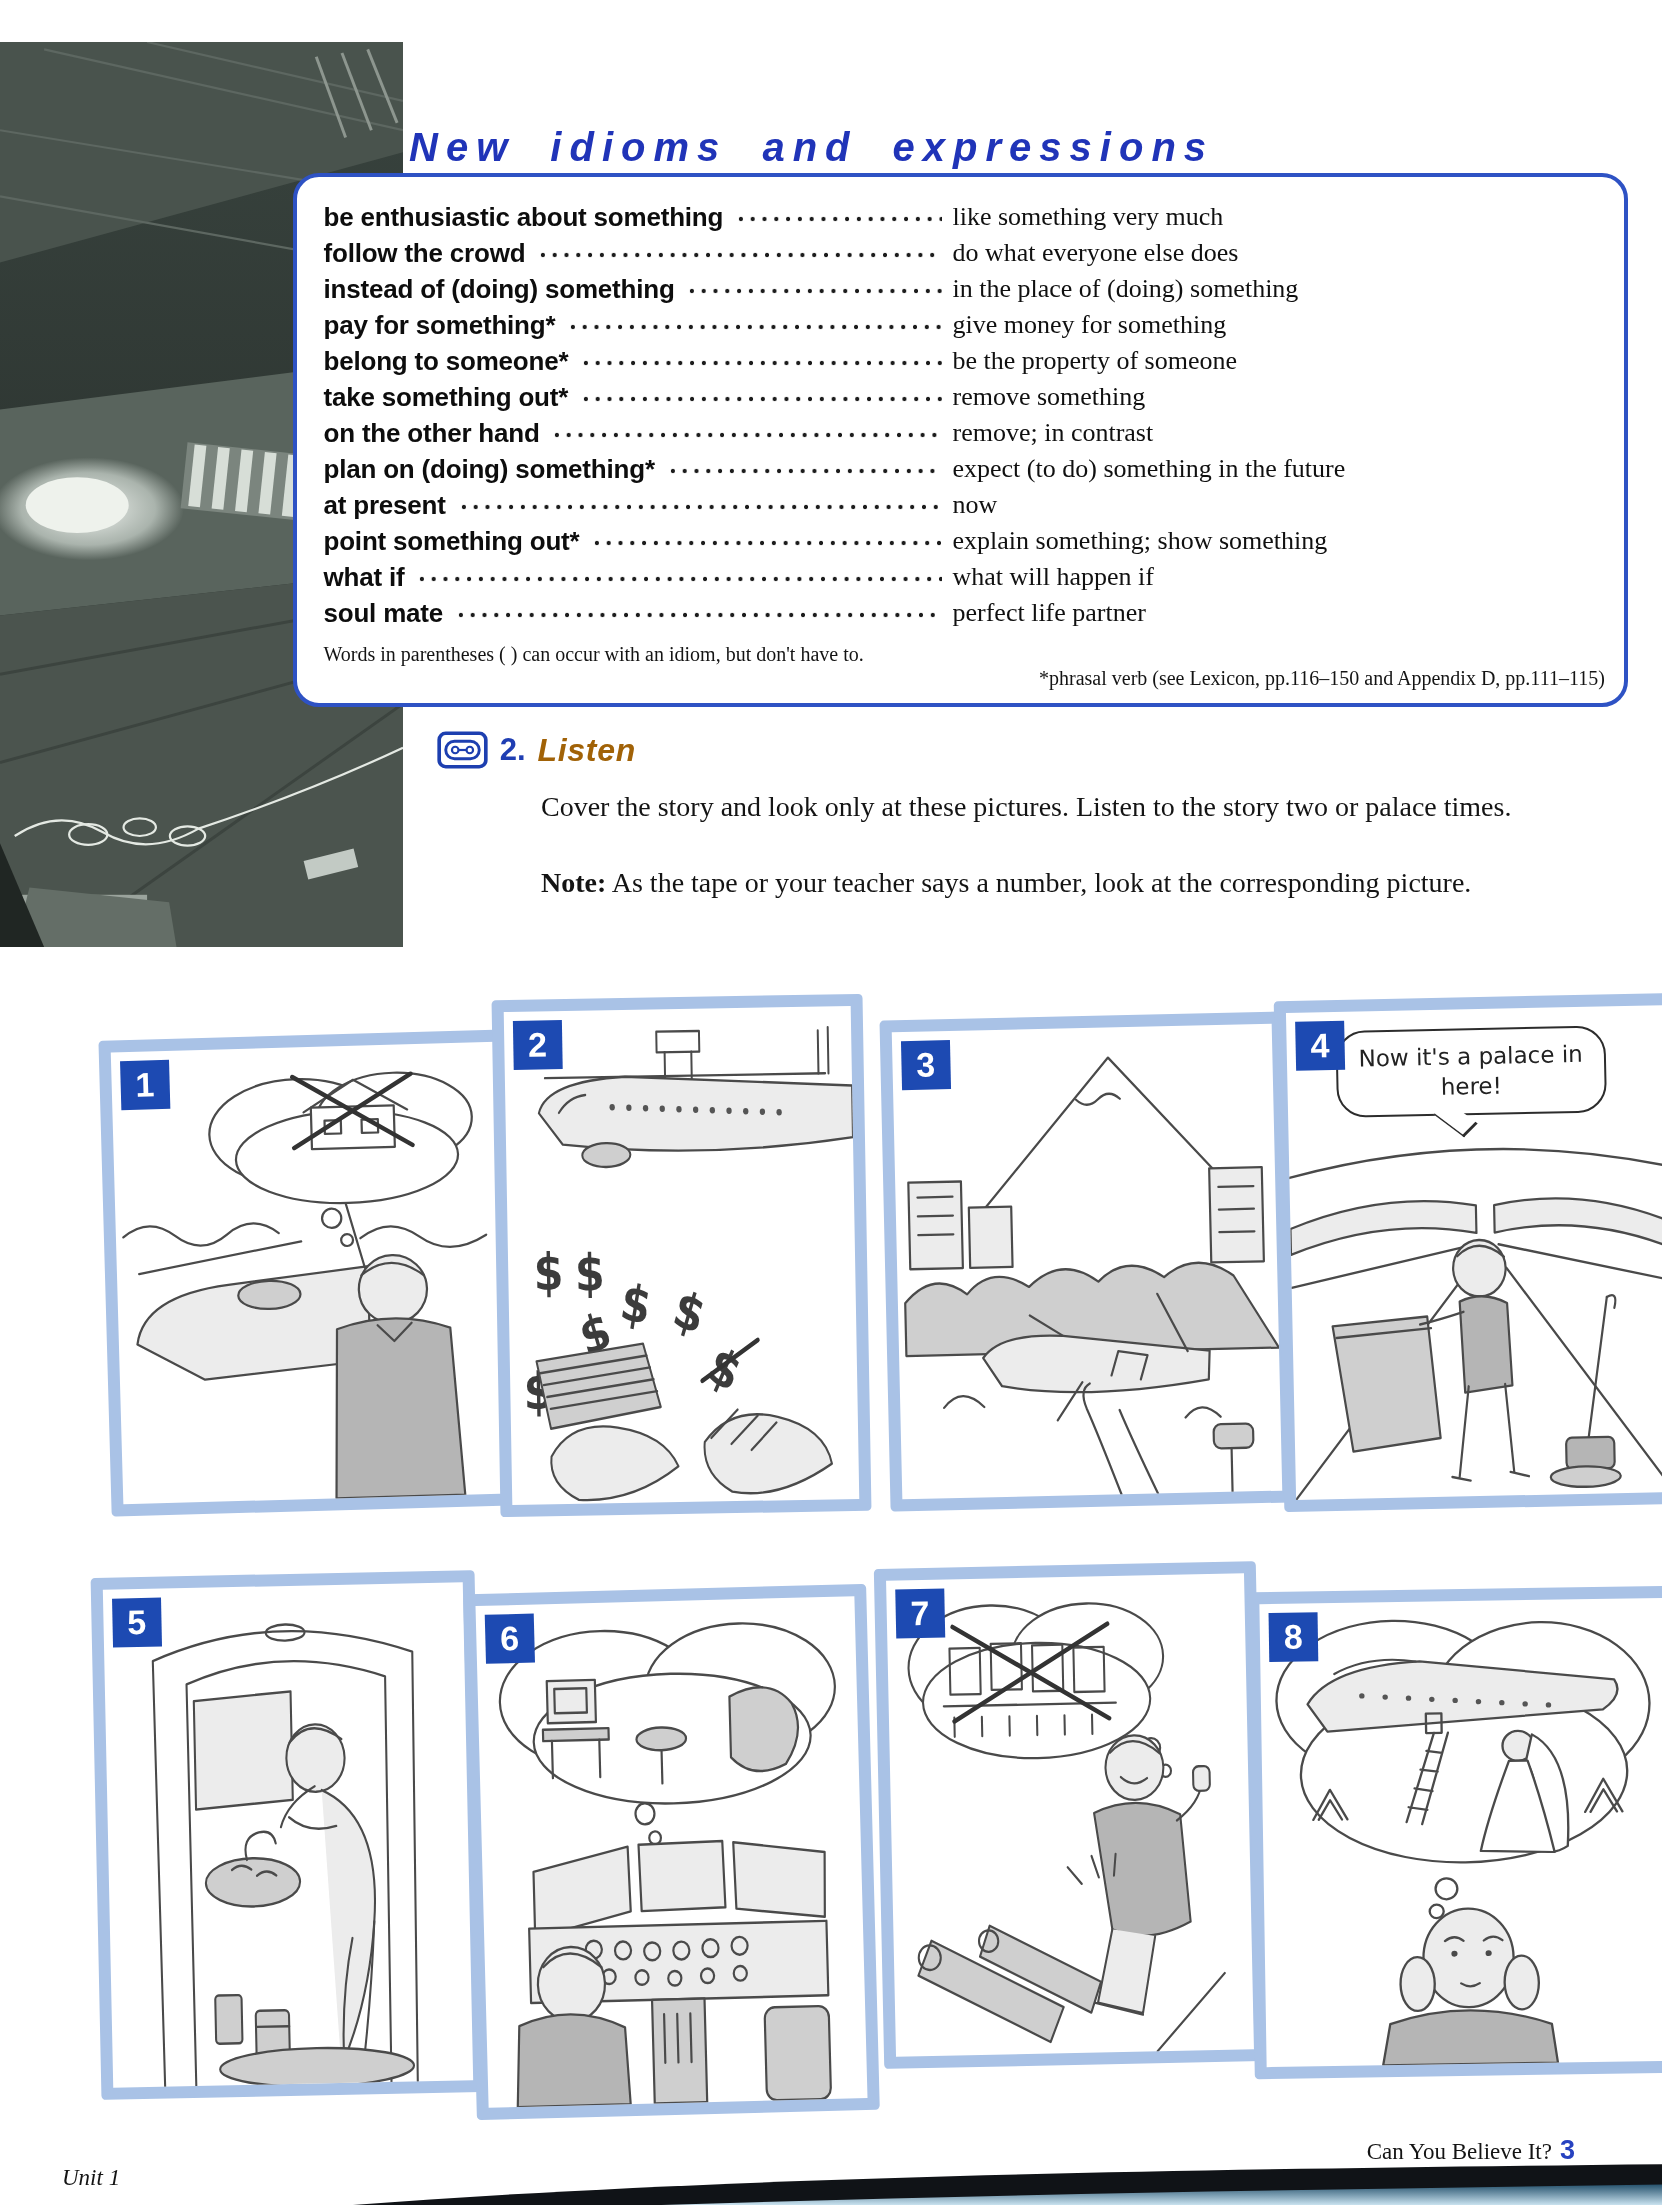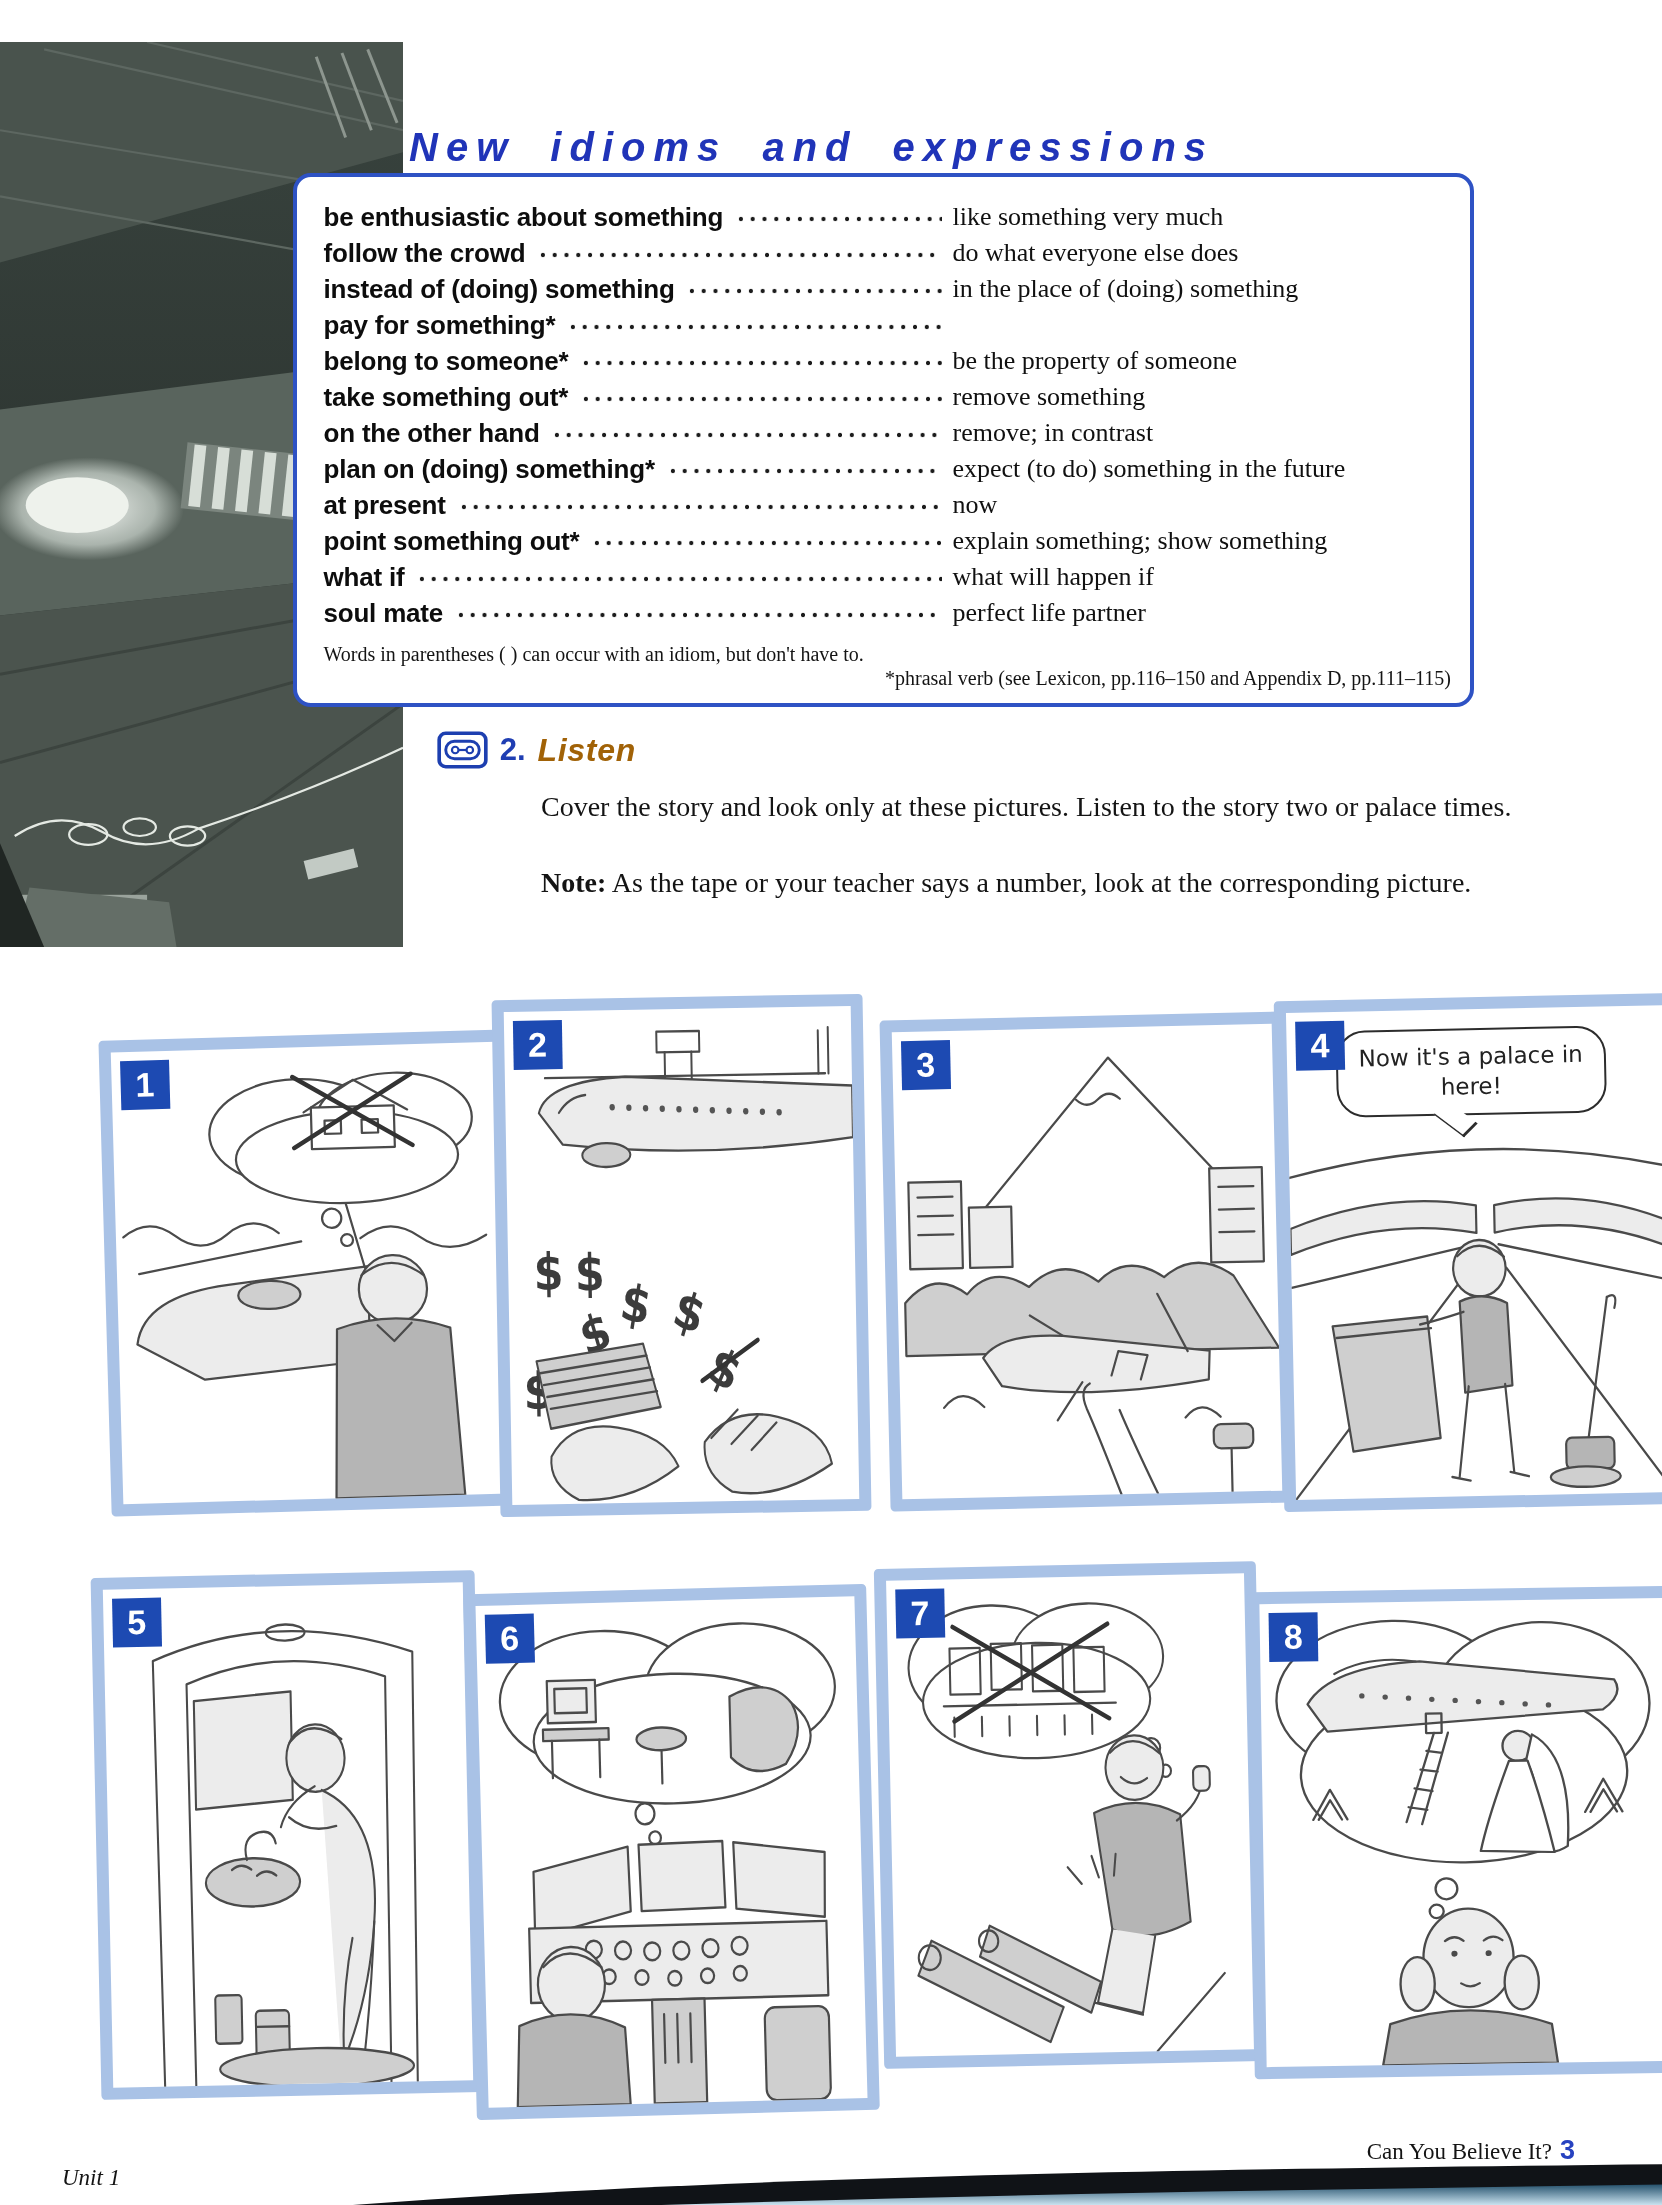--- a/index.html
+++ b/index.html
@@ -4,22 +4,22 @@
 <style>
   html,body{margin:0;padding:0;background:#fff;}
   .page{position:relative;width:1662px;height:2205px;background:#fff;overflow:hidden;
         font-family:"Liberation Serif",serif;color:#141414;}
 
   
   .photo{position:absolute;left:0;top:42px;width:403px;height:905px;z-index:1;}
   .photo svg{display:block;width:100%;height:100%;}
 
   
-  .idioms-box{position:absolute;left:293px;top:173px;width:1181px;height:534px;
-      box-sizing:border-box;background:#fff;border:4.4px solid #2e52c4;border-radius:18px;
+  .idioms-box{position:absolute;left:293px;top:173px;width:1335px;height:534px;
+      box-sizing:border-box;background:#fff;border:4.4px solid #2e52c4;border-radius:26px;
       padding:22px 19px 0 26.5px;z-index:2;}
   .idioms-title{position:absolute;left:409px;top:125px;z-index:3;
       font-family:"Liberation Sans",sans-serif;font-style:italic;font-weight:bold;
       font-size:40px;color:#2034b8;letter-spacing:0.20em;word-spacing:0.40em;white-space:nowrap;}
   .idiom-row{display:flex;align-items:center;height:36px;}
   .idiom-left{flex:0 0 629px;display:flex;align-items:center;min-width:0;}
   .idiom-term{font-family:"Liberation Sans",sans-serif;font-weight:bold;font-size:26px;
       color:#0d0d0d;white-space:nowrap;letter-spacing:-0.2px;}
   .leader{flex:1;height:5.9px;margin:4.4px 10.3px 0 11.8px;
       background-image:radial-gradient(circle,#1c1c1c 1.9px,transparent 2.4px);
@@ -167,20 +167,21 @@
           <span class="idiom-term">instead of (doing) something</span>
           <span class="leader"></span>
         </div>
       <span class="idiom-def">in the place of (doing) something</span>
     </div>
     <div class="idiom-row">
       <div class="idiom-left">
           <span class="idiom-term">pay for something*</span>
           <span class="leader"></span>
         </div>
+      <span class="idiom-def">give money for something</span>
     </div>
     <div class="idiom-row">
       <div class="idiom-left">
           <span class="idiom-term">belong to someone*</span>
           <span class="leader"></span>
         </div>
       <span class="idiom-def">be the property of someone</span>
     </div>
     <div class="idiom-row">
       <div class="idiom-left">

